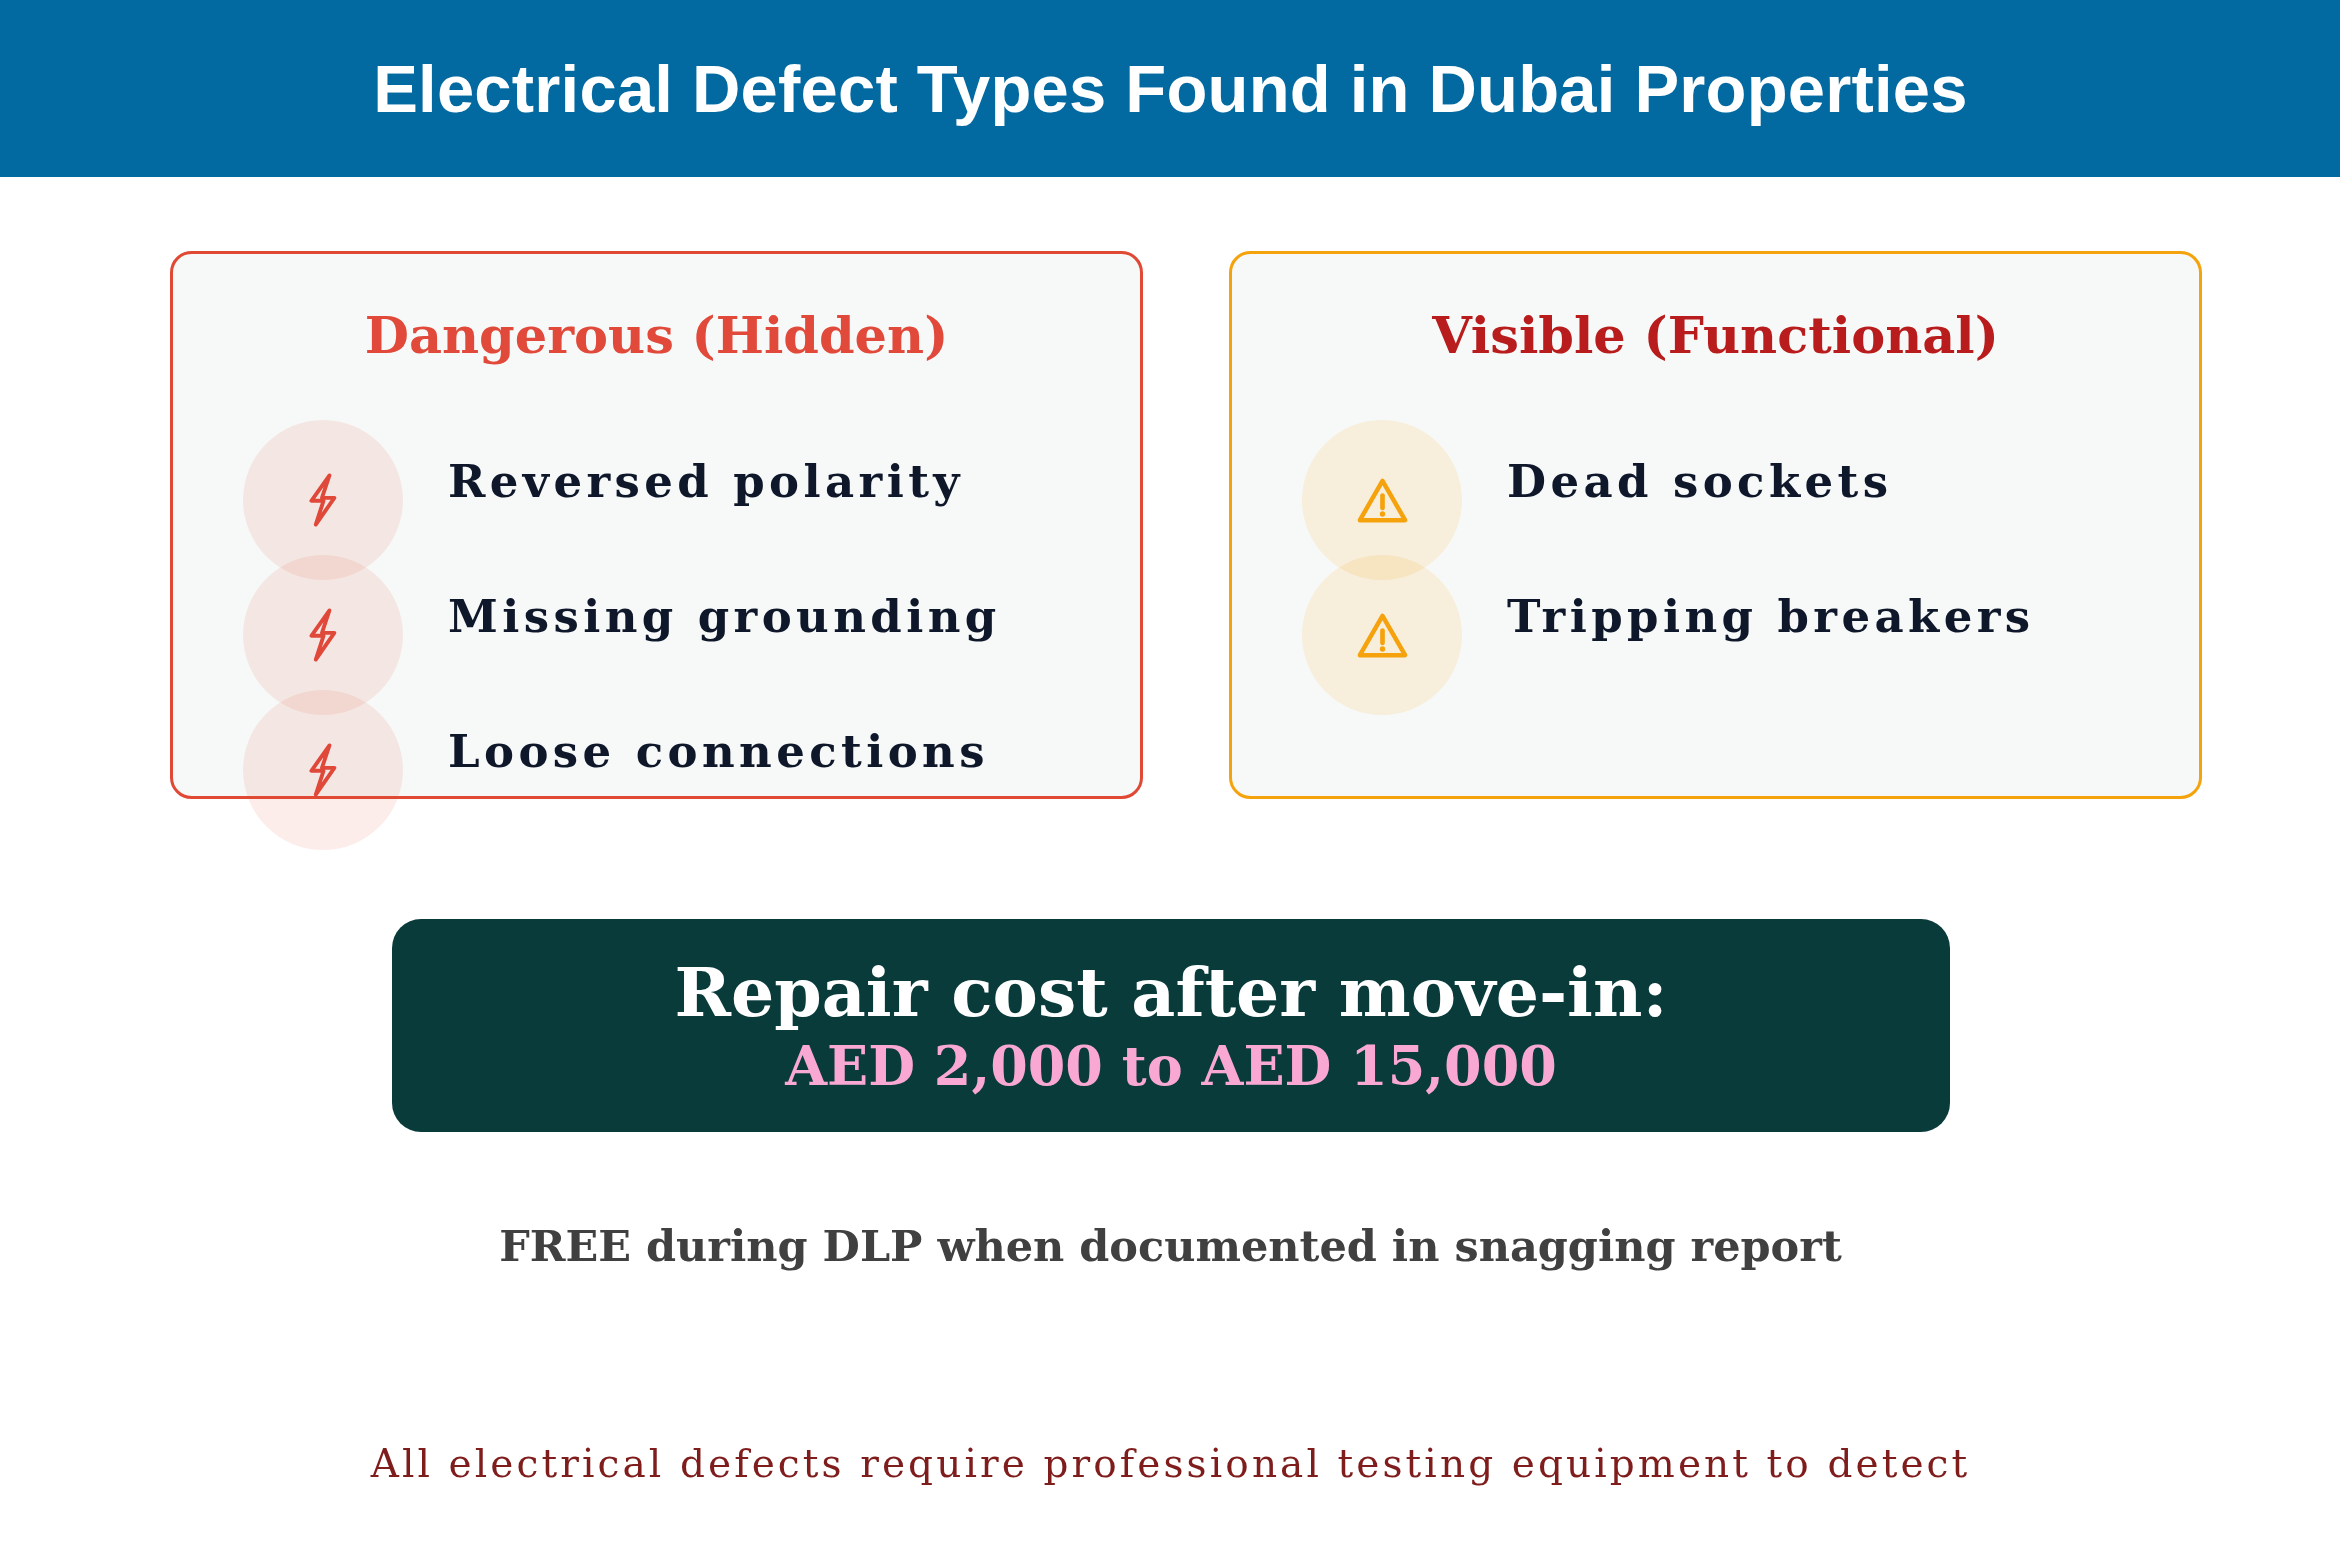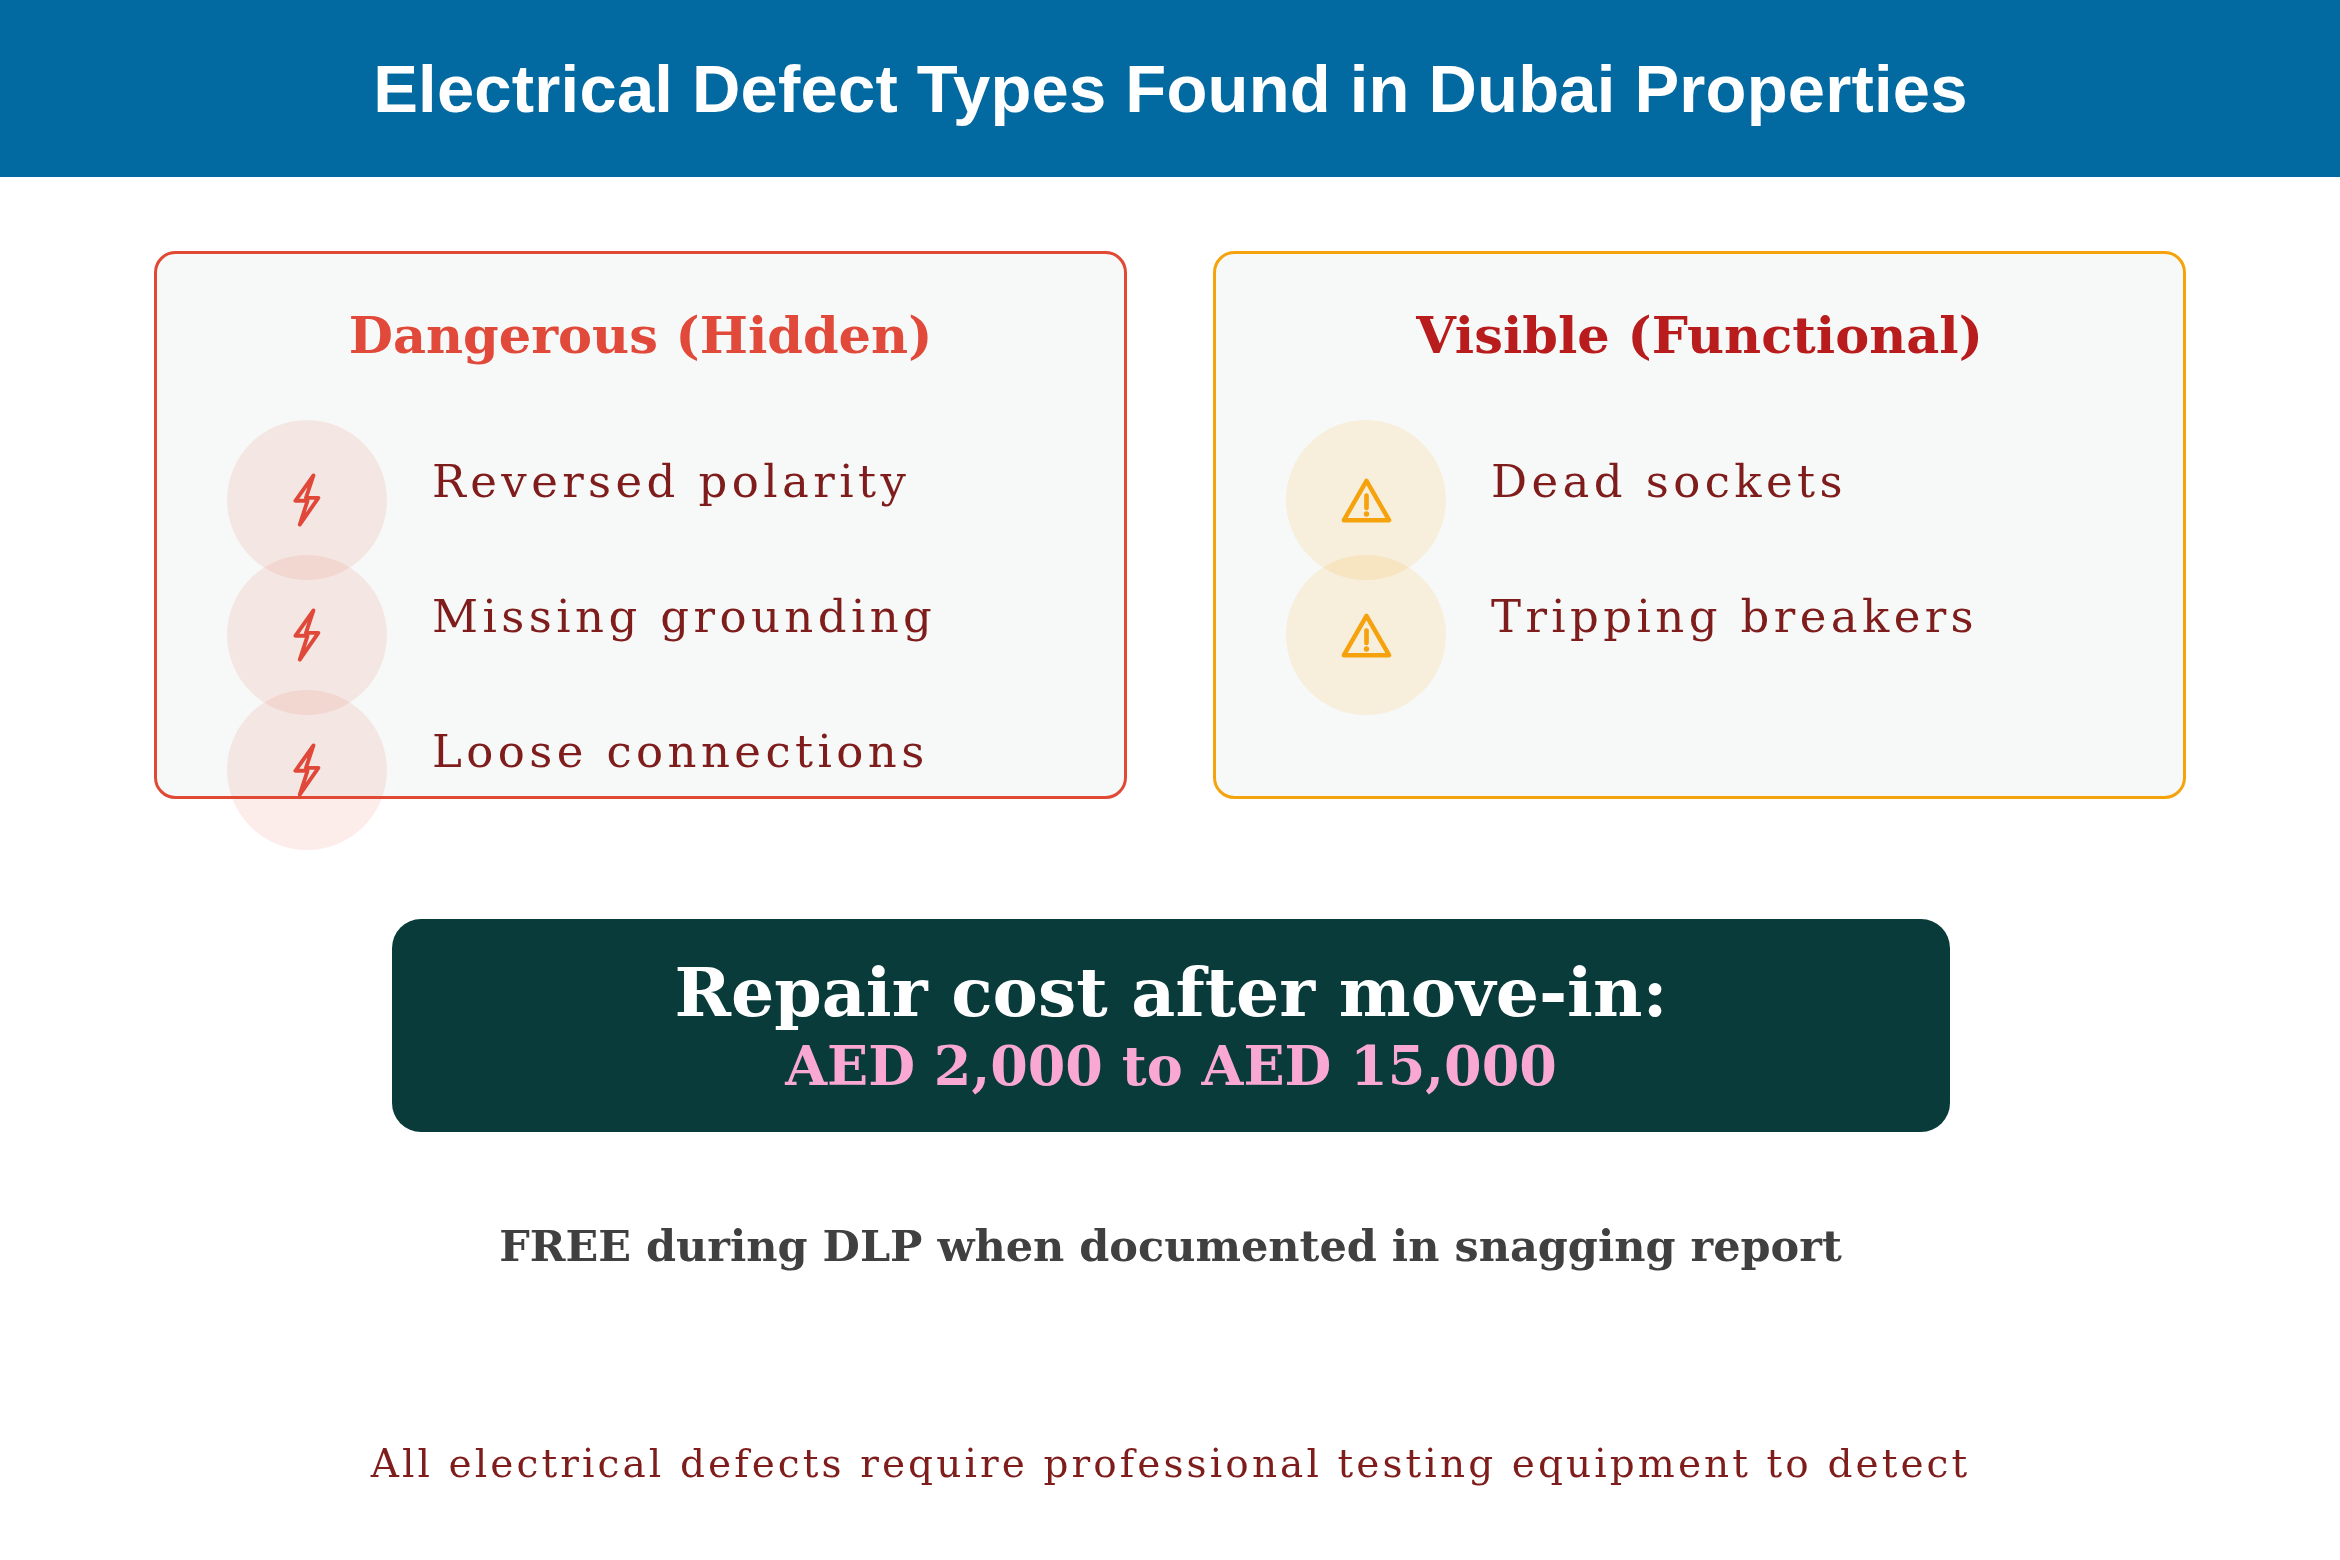--- a/index.html
+++ b/index.html
@@ -36,20 +36,21 @@
     letter-spacing: 0.2px;
     white-space: nowrap;
   }
 
   
   .card {
     position: absolute;
     background: #F7F9F8;
     border-radius: 21.5px;
     box-sizing: border-box;
+    margin-left: 16px;
   }
   .card-danger {
     left: 154px;
     top: 251px;
     width: 973px;
     height: 548px;
     border: 3.9px solid #E04A35;
   }
   .card-visible {
     left: 1213px;
@@ -97,22 +98,23 @@
   .bubble-red   { background: rgba(224, 74, 53, 0.10); }
   .bubble-amber { background: rgba(245, 163, 13, 0.12); }
   .icon-bubble svg { display: block; }
   .item-label {
     position: absolute;
     left: 275px;
     top: 35px;
     font-family: "DejaVu Serif", serif;
     font-size: 45px;
     letter-spacing: 4.4px;
-    color: #7f1d1d;
-    white-space: nowrap;
+    color: #0f172a;
+    white-space: nowrap;
+    font-weight: bold;
   }
 
   
   .cost-banner {
     position: absolute;
     left: 392px;
     top: 919px;
     width: 1558px;
     height: 213px;
     background: #093B3B;

